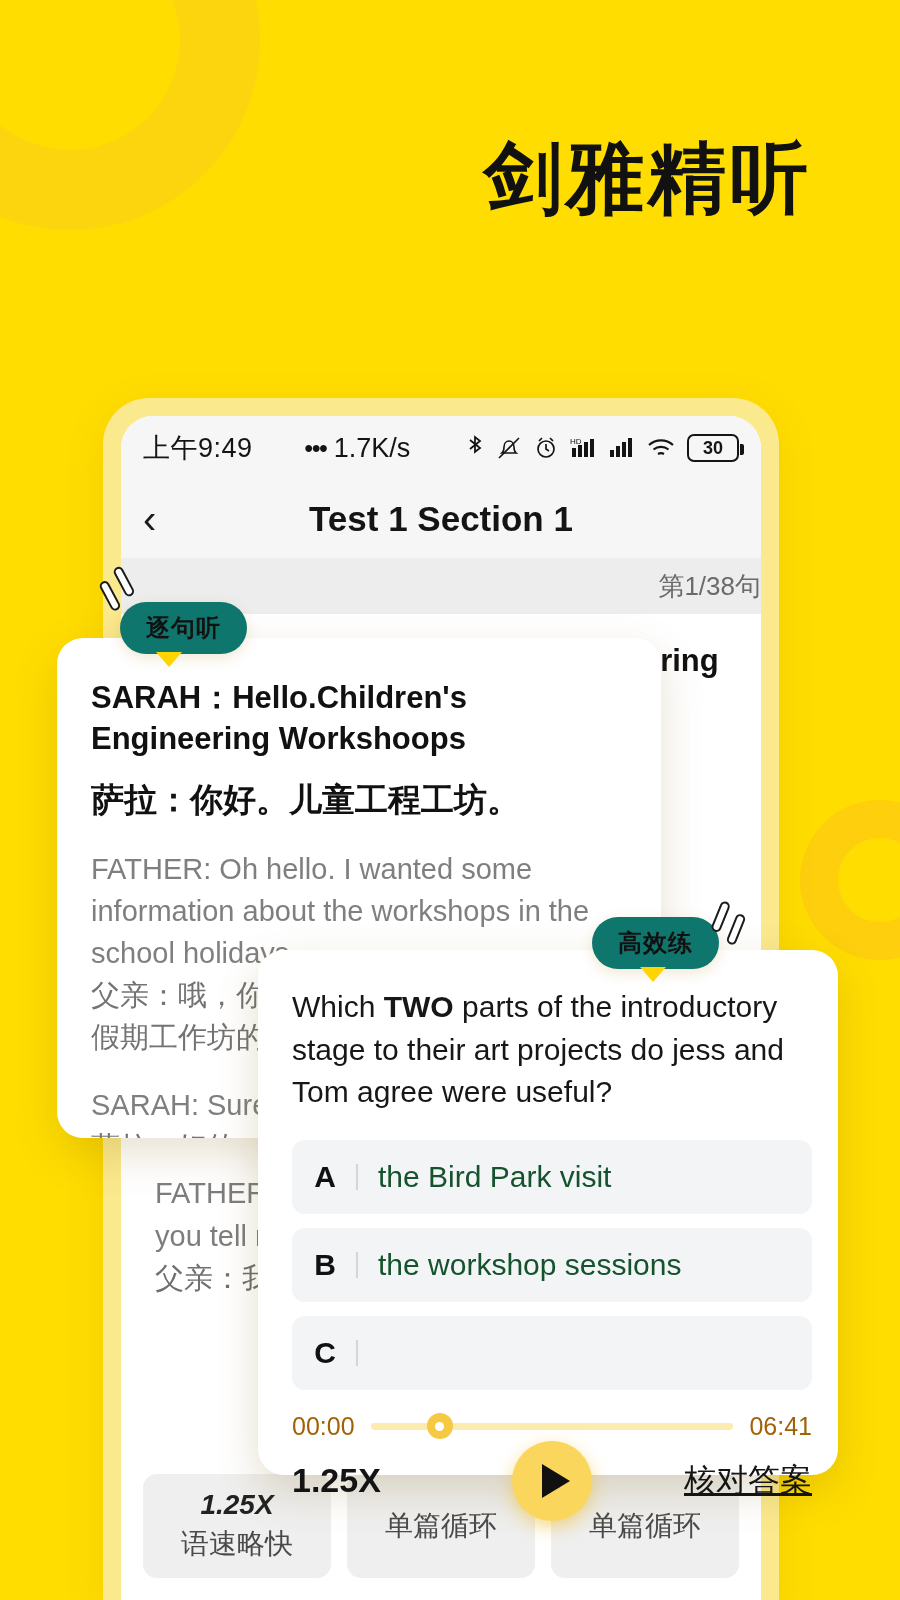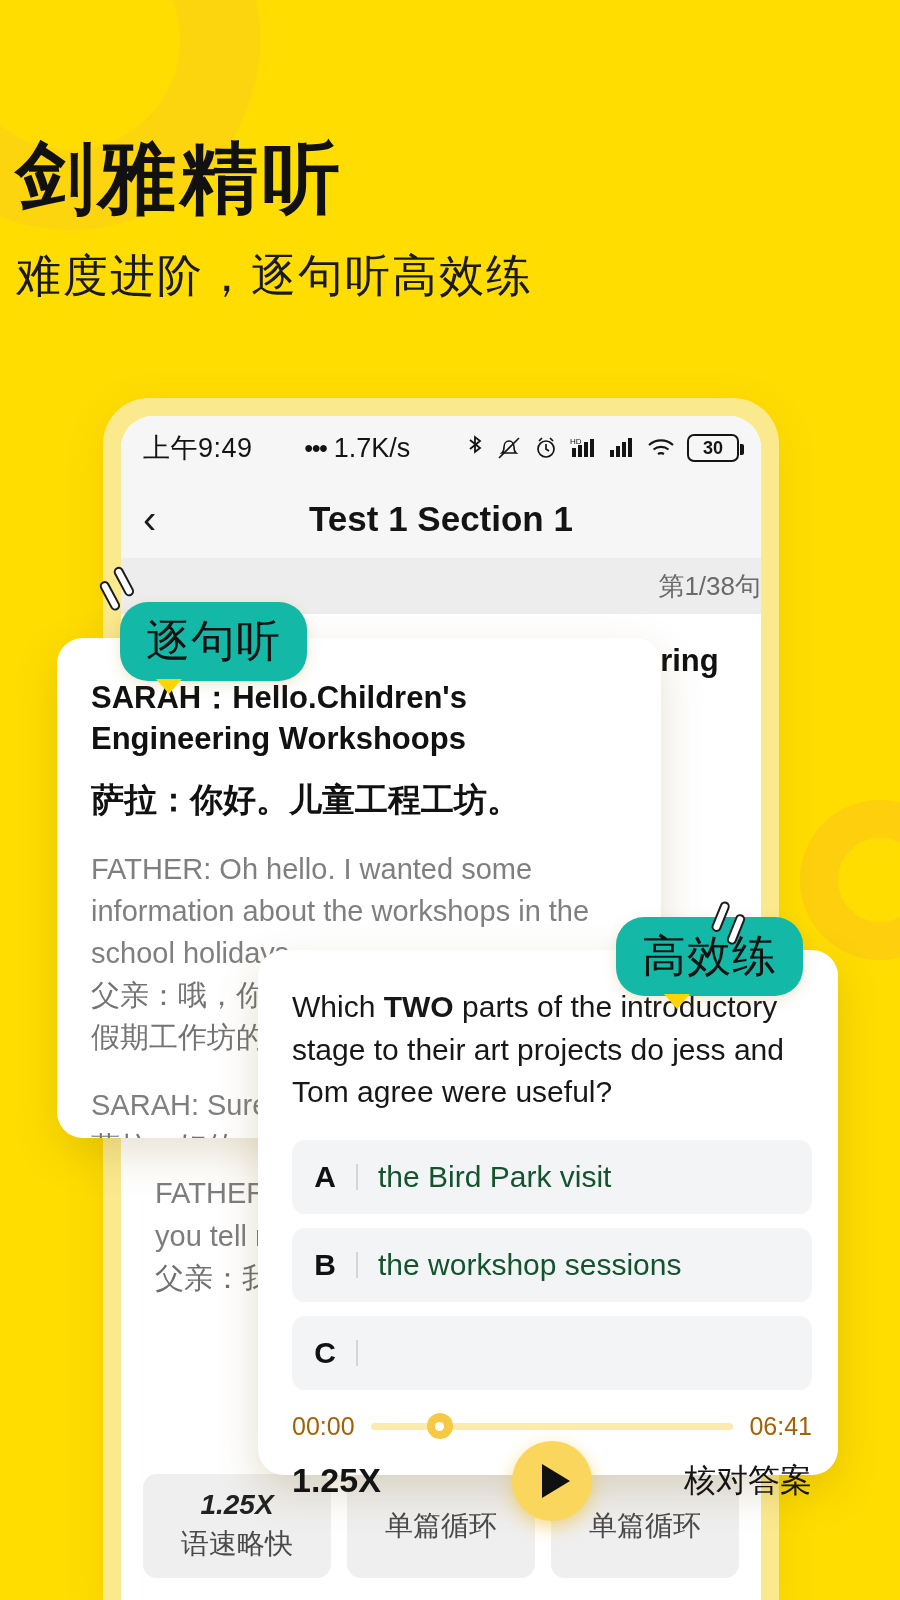--- a/index.html
+++ b/index.html
@@ -17,22 +17,22 @@
     border: 80px solid #FBCE1B; opacity: .55;
   }
   .bg-ring-r {
     position: absolute; left: 800px; top: 800px;
     width: 160px; height: 160px; border-radius: 50%;
     border: 38px solid #FBC318; opacity: .55;
   }
 
   
   .headline {
-    position: absolute; left: 16px; top: 138px; width: 812px;
-    text-align: left;
+    position: absolute; left: 0; top: 138px; width: 812px;
+    text-align: right;
   }
   .headline .title {
     font-size: 78px; font-weight: 900; color: #111; letter-spacing: 4px;
     line-height: 1.05;
   }
   .headline .subtitle {
     margin-top: 26px;
     font-size: 45px; font-weight: 400; color: #1a1a1a; letter-spacing: 2px;
   }
 
@@ -171,53 +171,53 @@
     background: #F6C945; border-radius: 50%;
     display: flex; align-items: center; justify-content: center;
   }
   .p-thumb::after { content:""; width: 9px; height: 9px; border-radius: 50%; background: #fff; }
   .p-row2 {
     margin-top: 18px;
     display: flex; align-items: center; justify-content: space-between;
     position: relative;
   }
   .p-speed { font-size: 34px; font-weight: 700; color: #141414; }
-  .p-check { font-size: 32px; color: #141414; font-weight: 500; }
+  .p-check { font-size: 32px; color: #141414; font-weight: 500; text-decoration: underline; }
   .p-play {
     position: absolute; left: 50%; top: 50%; transform: translate(-50%,-50%);
     width: 80px; height: 80px; border-radius: 50%;
     background: #FBD65C;
     box-shadow: 0 6px 18px rgba(240,190,40,.55);
     display: flex; align-items: center; justify-content: center;
   }
   .p-play .tri {
     width: 0; height: 0; margin-left: 7px;
     border-left: 28px solid #111;
     border-top: 17px solid transparent;
     border-bottom: 17px solid transparent;
   }
 
   
   .badge {
     position: absolute;
-    background: #14b8a6; border-radius: 28px;
+    background: #0f766e; border-radius: 28px;
     padding: 10px 26px;
-    font-size: 44px; font-weight: 400; color: #111; letter-spacing: 1px;
+    font-size: 24px; font-weight: 700; color: #111; letter-spacing: 1px;
     box-shadow: 0 4px 14px rgba(170,130,0,.18);
   }
   .badge::after {
     content: ""; position: absolute; bottom: -13px;
     width: 0; height: 0;
     border-left: 13px solid transparent;
     border-right: 13px solid transparent;
     border-top: 15px solid #FFD400;
   }
   .badge-listen { left: 120px; top: 602px; }
   .badge-listen::after { left: 36px; }
-  .badge-practice { left: 616px; top: 917px; text-align: right; }
+  .badge-practice { left: 592px; top: 917px; text-align: right; }
   .badge-practice::after { left: 48px; }
 
   .dash-group { position: absolute; }
   .dash {
     position: absolute; width: 10px; height: 32px; border-radius: 6px;
     background: #fff; border: 2px solid #1b1b1b;
   }
   .dg-left { left: 98px; top: 584px; transform: rotate(-28deg); }
   .dg-left .d1 { left: 0; top: 0; }
   .dg-left .d2 { left: 19px; top: -6px; }
@@ -226,21 +226,20 @@
   .dg-right .d2 { left: 19px; top: 6px; }
 </style>
 </head>
 <body>
 
 <div class="bg-ring-tl"></div>
 <div class="bg-ring-r"></div>
 
 <div class="headline">
   <div class="title">剑雅精听</div>
-  <div class="subtitle">难度进阶，逐句听高效练</div>
 </div>
 
 <div class="phone">
   <div class="screen">
 
     <div class="statusbar">
       <span class="sb-time">上午9:49</span>
       <span class="sb-mid">
         <span class="sb-dots">•••</span>
         <span>1.7K/s</span>

